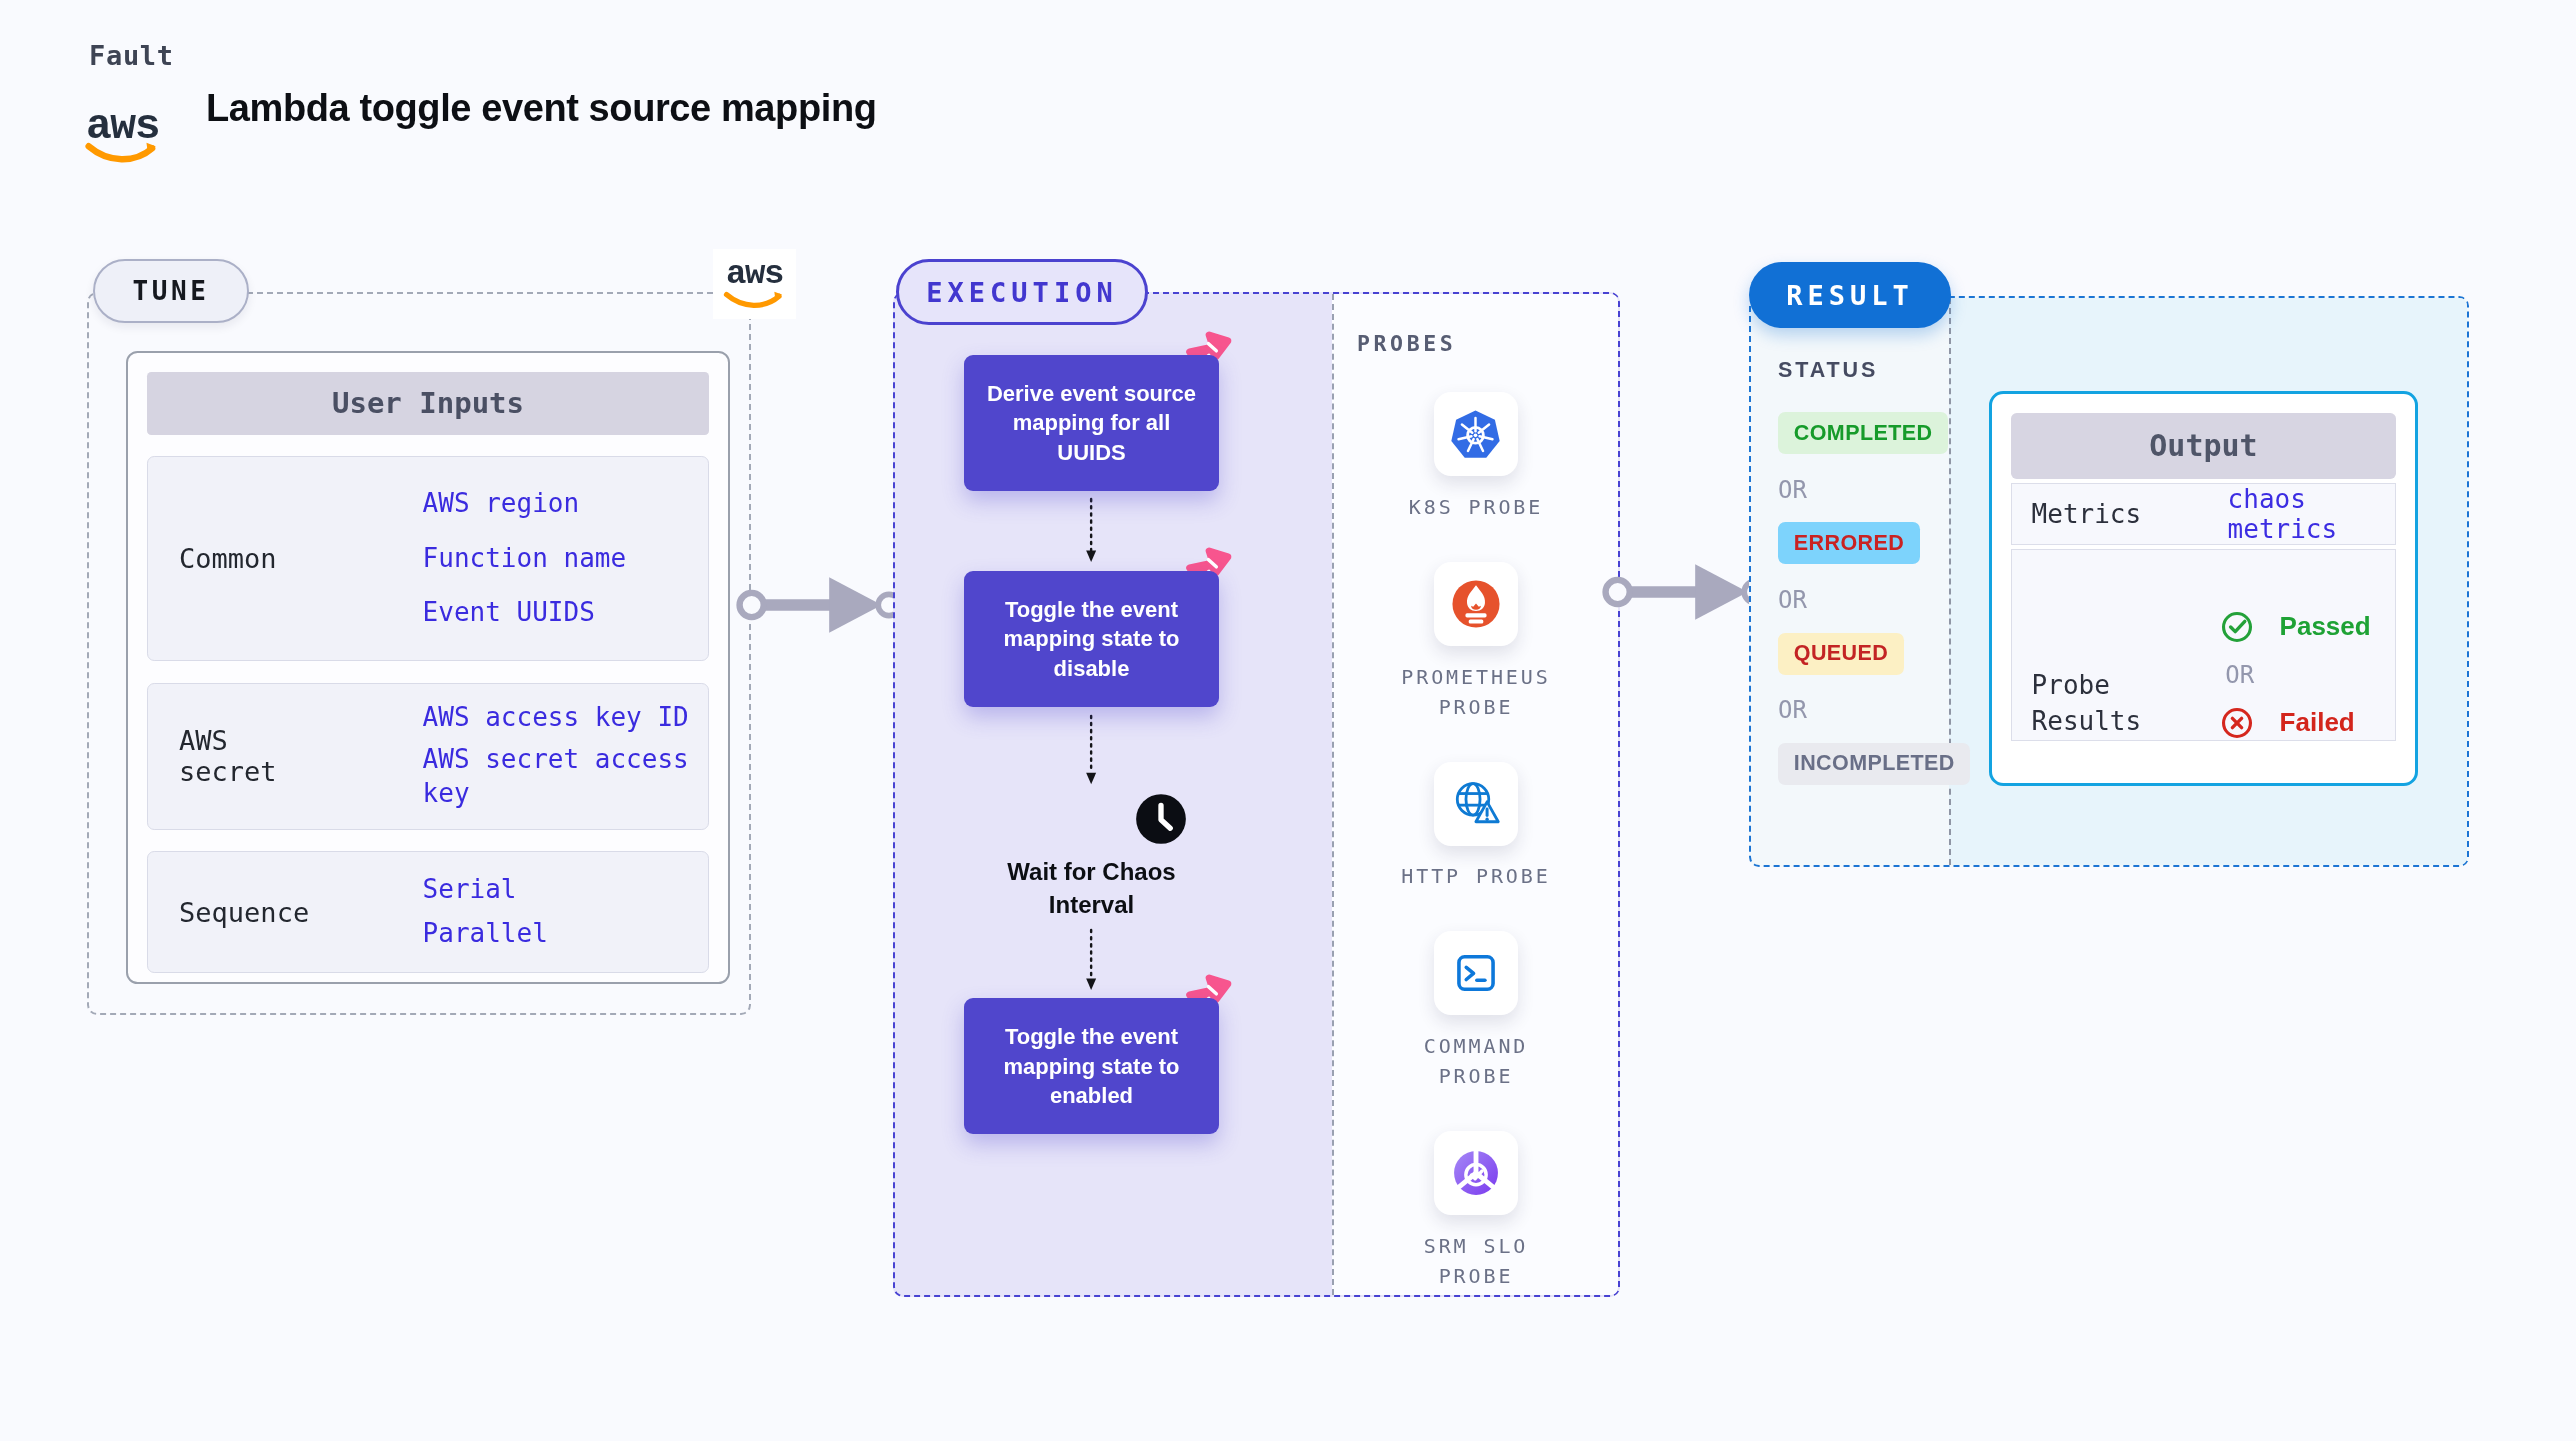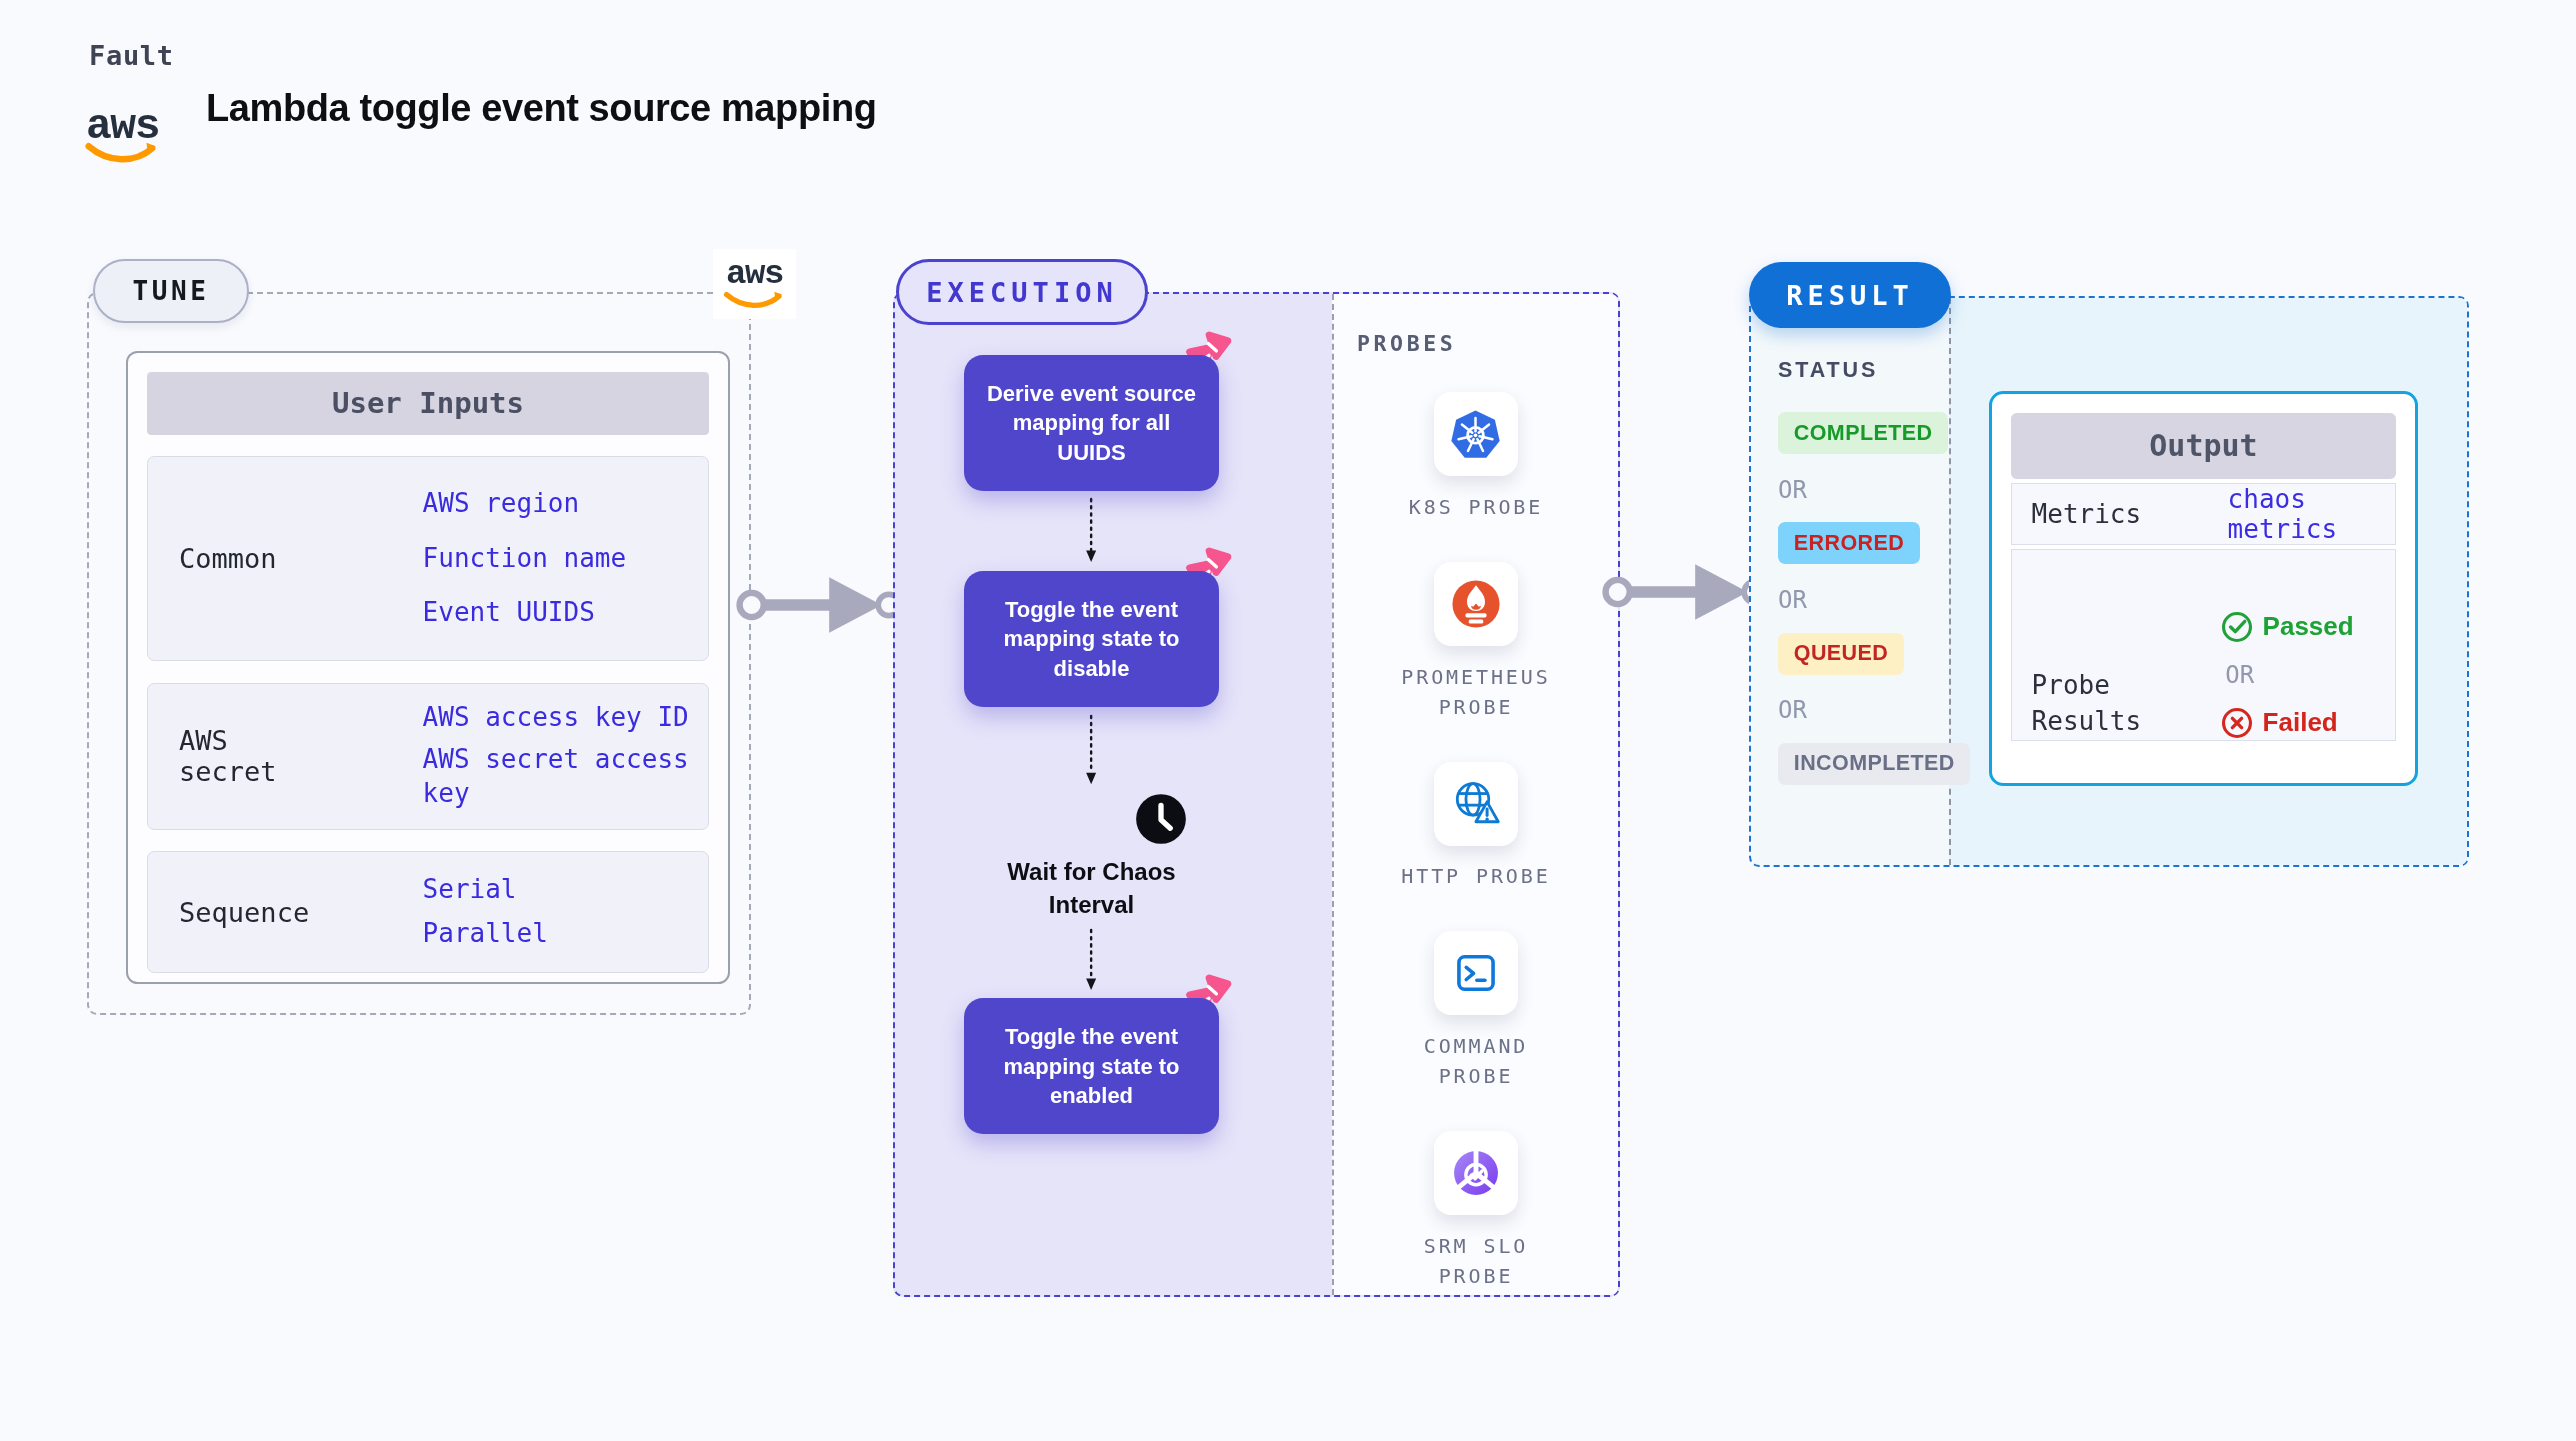--- a/index.html
+++ b/index.html
@@ -33,21 +33,21 @@
   .ui-row-label{width:168px;padding-left:31.5px;font:400 27px var(--mono);color:#23272f;display:flex;align-items:center;flex:none}
   .ui-links{flex:1;display:flex;flex-direction:column;justify-content:space-evenly;align-items:flex-start;padding:10px 0 10px 107px}
   .ui-link{font:400 26px var(--mono);color:#3a2bdf;text-decoration:none;line-height:1.3;max-width:286px;cursor:pointer}
 
   
   .exec-box{position:absolute;left:893px;top:292px;width:727px;height:1005px;background:#e6e4f9;border:2.9px dashed #4842d2;border-radius:10px}
   .probes-panel{position:absolute;left:437px;top:0;right:0;bottom:0;background:#fbfcff;border-left:2.1px dashed #99a0b1;border-radius:0 7.2px 7.2px 0;display:flex;flex-direction:column;align-items:center}
   .exec-pill{position:absolute;left:896px;top:259px;width:252px;height:66px;background:#e6e4fa;border:3.6px solid #4b42cf;border-radius:36px;display:flex;align-items:center;justify-content:center;font:700 27px var(--mono);color:#4237cf;letter-spacing:5px;z-index:3}
 
   .flow{position:absolute;left:964px;top:292px;width:255px;display:flex;flex-direction:column;align-items:center;z-index:1}
-  .step{width:100%;background:#5046cc;border-radius:19px;padding:24px 17px;font:700 22px var(--sans);color:#fff;text-align:center;line-height:1.33;position:relative;box-shadow:0 10px 21.5px rgba(79,70,204,.30)}
+  .step{width:100%;background:#5046cc;border-radius:9px;padding:24px 17px;font:700 22px var(--sans);color:#fff;text-align:center;line-height:1.33;position:relative;box-shadow:0 10px 21.5px rgba(79,70,204,.30)}
   .chaos-icon{position:absolute;top:-24px;right:-14.3px;width:50px;height:46px;z-index:-1;transform:rotate(-6deg)}
   .step1{margin-top:63px}
   .wait-wrap{display:flex;flex-direction:column;align-items:flex-end}
   .wait-label{margin-top:10px;width:193px;text-align:center;font:700 24px var(--sans);color:#0c0e13;line-height:1.35}
   .sarrow{display:block;margin:5.7px 0}
 
   .probes-label{align-self:flex-start;margin:37px 0 0 23px;font:700 21.5px var(--mono);color:#575d73;letter-spacing:3.6px}
   .probe-item{margin-top:40px;display:flex;flex-direction:column;align-items:center}
   .probe-item.first{margin-top:36px}
   .probe-card{width:84px;height:84px;background:#fff;border-radius:17px;box-shadow:0 7.2px 17px rgba(30,35,70,.12);display:flex;align-items:center;justify-content:center}
@@ -75,21 +75,21 @@
 
   .output-card{position:absolute;left:238px;top:93px;width:429px;height:395px;background:#fff;border:3.6px solid #13a3e1;border-radius:14.3px;padding:18.6px;z-index:2}
   .output-header{height:66px;background:#d7d5e2;border-radius:5.7px;display:flex;align-items:center;justify-content:center;font:600 30px var(--mono);color:#4f5568}
   .orow{margin-top:4px;background:#f7f8fd;border:1.4px solid #dcdeea;border-radius:0}
   .metrics-row{height:62px;display:flex;align-items:center}
   .metrics-label{width:152px;padding-left:20px;font:400 26px var(--mono);color:#2c303c;flex:none}
   .metrics-link{font:400 26px var(--mono);color:#3c2de2;margin-left:64px;text-decoration:none;cursor:pointer}
   .pr-row{height:192px;display:flex;align-items:flex-end}
   .pr-label{width:152px;padding:21.5px 0 0 20px;font:400 26px var(--mono);color:#2c303c;line-height:1.4;flex:none}
   .pr-values{display:flex;flex-direction:column;gap:17px;padding-top:21.5px;margin-left:56px}
-  .pr-item{display:flex;align-items:center;gap:9px}
+  .pr-item{display:flex;align-items:center;gap:26px}
   .pr-passed{font:700 26px var(--sans);color:#1ea235}
   .pr-failed{font:700 26px var(--sans);color:#d3251c}
   .pr-or{margin-left:5.7px;font:400 24px var(--mono);color:#9397ad}
 </style>
 </head>
 <body>
 
 <div id="canvas">
 
   <div class="kicker">Fault</div>

